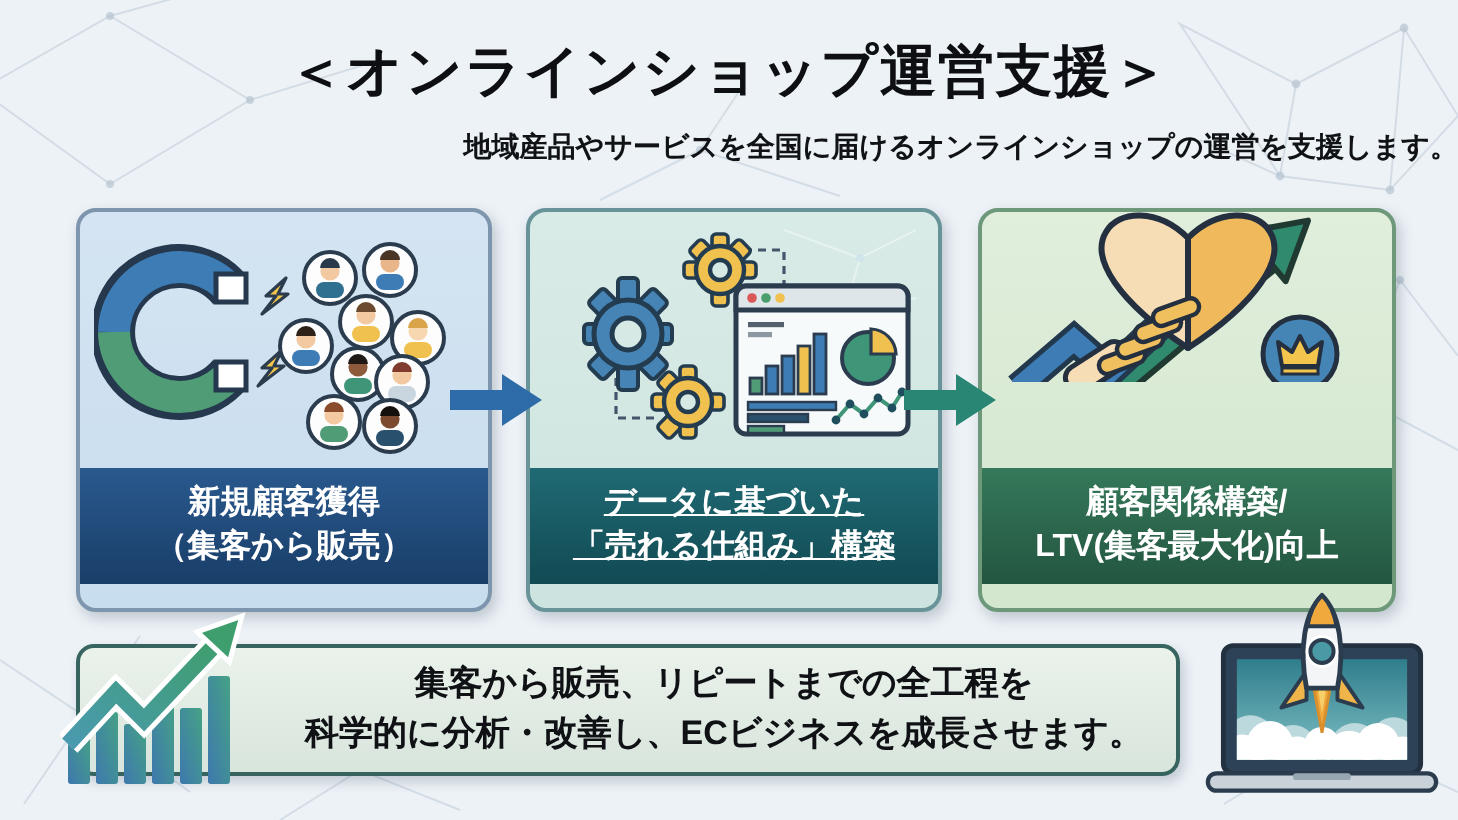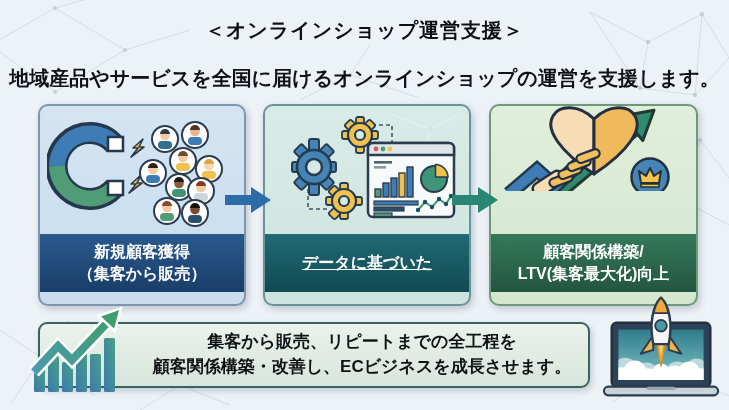--- a/index.html
+++ b/index.html
@@ -1,23 +1,23 @@
 <!DOCTYPE html>
 <html><head>
 <meta charset="utf-8">
 <style>
   html,body{margin:0;padding:0;}
   body{font-family:"Liberation Sans","DejaVu Sans",sans-serif;}
   .slide{position:relative;width:729px;height:410px;background:#edf2f7;overflow:hidden;}
   .mesh{position:absolute;left:0;top:0;width:729px;height:410px;z-index:0;pointer-events:none;}
 
   .title{position:absolute;top:17px;left:0;width:729px;text-align:center;
-    font-size:20px;font-weight:800;color:#0d0f12;letter-spacing:1px;z-index:2;}
-  .subtitle{position:absolute;top:65px;left:0;width:729px;text-align:center;
-    font-size:20px;font-weight:700;color:#101216;z-index:2;}
+    font-size:28px;font-weight:800;color:#0d0f12;letter-spacing:1px;z-index:2;}
+  .subtitle{position:absolute;top:65px;left:0;width:729px;text-align:right;
+    font-size:14px;font-weight:700;color:#101216;z-index:2;}
 
   .card{position:absolute;top:104px;height:198px;border-radius:10px;
     display:flex;flex-direction:column;z-index:2;
     box-shadow:2px 3px 7px rgba(44,62,80,.25);}
   .card1{left:38px;width:204px;background:linear-gradient(180deg,#d4e4f2,#c8ddee);border:2px solid #7d95ad;}
   .card2{left:263px;width:204px;background:linear-gradient(180deg,#d9ebe7,#cde3df);border:2px solid #679399;}
   .card3{left:489px;width:205px;background:linear-gradient(180deg,#e0eedb,#d3e6ce);border:2px solid #6d9879;}
   .card-icon-area{flex:1;display:flex;align-items:center;justify-content:center;overflow:hidden;}
   .card-label{height:58px;margin-bottom:12px;display:flex;flex-direction:column;
     align-items:center;justify-content:center;color:#fff;font-weight:700;
@@ -230,20 +230,21 @@
               <circle cx="160" cy="98" r="2.2"></circle>
               <circle cx="167" cy="90" r="2.2"></circle>
               <circle cx="174" cy="95" r="2.2"></circle>
               <circle cx="179" cy="87" r="2.2"></circle>
             </g>
         </g>
       </svg>
     </div>
     <div class="card-label">
       <span>データに基づいた</span>
+      <span>「売れる仕組み」構築</span>
     </div>
   </div>
 
   <div class="card card3">
     <div class="card-icon-area">
       <svg width="190" height="122" viewBox="0 0 190 122">
         <g transform="translate(60,102) rotate(-40)">
           <rect x="-2" y="-8" width="100" height="16" rx="2" fill="#2f8a6e" stroke="#203a31" stroke-width="3"></rect>
           <polygon points="96,-16 124,0 96,16" fill="#2f8a6e" stroke="#203a31" stroke-width="3" stroke-linejoin="round"></polygon>
         </g>
@@ -281,21 +282,21 @@
 
   <svg class="flow-arrow flow-arrow-1" viewBox="0 0 48 30">
     <polygon points="0,10 26,10 26,2 46,15 26,28 26,20 0,20" fill="#2d6ca8"></polygon>
   </svg>
   <svg class="flow-arrow flow-arrow-2" viewBox="0 0 48 30">
     <polygon points="0,10 26,10 26,2 46,15 26,28 26,20 0,20" fill="#2a8674"></polygon>
   </svg>
 
   <div class="footer-bar">
     <div class="footer-line">集客から販売、リピートまでの全工程を</div>
-    <div class="footer-line">顧客関係構築・改善し、ECビジネスを成長させます。</div>
+    <div class="footer-line">科学的に分析・改善し、ECビジネスを成長させます。</div>
   </div>
 
   <svg class="growth-icon" viewBox="0 0 104 88">
     <defs>
       <linearGradient id="barsg" x1="0" y1="1" x2="1" y2="0">
         <stop offset="0" stop-color="#3e78ae"></stop>
           <stop offset="1" stop-color="#45a285"></stop>
       </linearGradient>
       <linearGradient id="arrg" x1="0" y1="1" x2="1" y2="0">
         <stop offset="0" stop-color="#4a9ab0"></stop>

